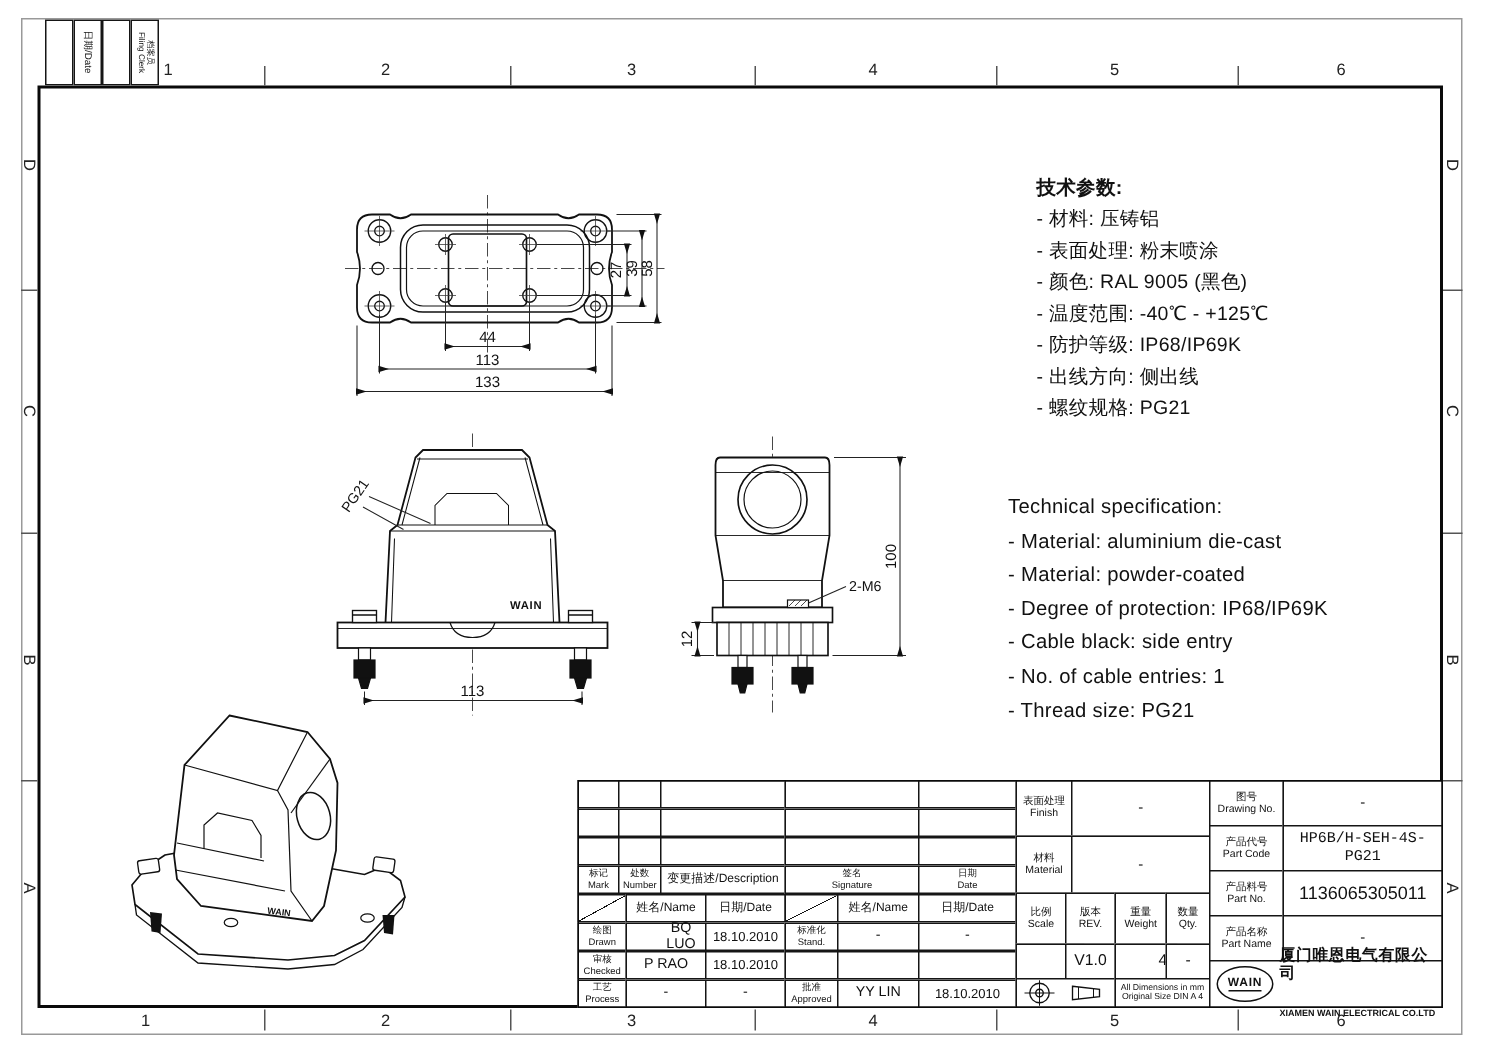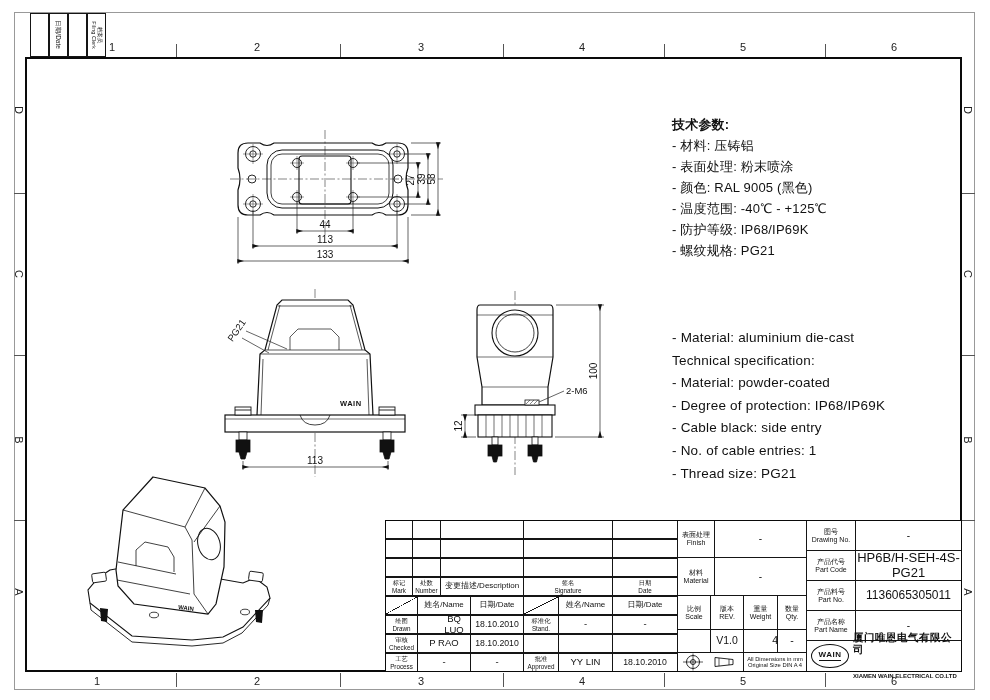--- a/index.html
+++ b/index.html
@@ -279,33 +279,34 @@
 
     <ellipse cx="82" cy="153" rx="4.5" ry="2.8" fill="none" stroke="#111" stroke-width="0.8"></ellipse>
     <ellipse cx="173" cy="150" rx="4.5" ry="2.8" fill="none" stroke="#111" stroke-width="0.8"></ellipse>
 
     <path d="M28,146 L36,147 L35,160 L29,159 Z" fill="#111"></path>
     <path d="M183,148 L191,148 L190,161 L184,160 Z" fill="#111"></path>
 
     <text x="106" y="147" font-size="6" font-weight="bold" transform="rotate(7 106 147)">WAIN</text>
   </svg>
 
-  <div class="abs" style="left:672px;top:116px;width:290px;">
+  <div class="abs" style="left:691px;top:116px;width:290px;">
     <div class="specline" style="font-weight:bold;">技术参数:</div>
     <div class="specline">- 材料: 压铸铝</div>
     <div class="specline">- 表面处理: 粉末喷涂</div>
     <div class="specline">- 颜色: RAL 9005 (黑色)</div>
     <div class="specline">- 温度范围: -40℃ - +125℃</div>
     <div class="specline">- 防护等级: IP68/IP69K</div>
+    <div class="specline">- 出线方向: 侧出线</div>
     <div class="specline">- 螺纹规格: PG21</div>
   </div>
 
   <div class="abs" style="left:672px;top:330px;width:300px;">
+    <div class="specline-en">Technical specification:</div>
     <div class="specline-en">- Material: aluminium die-cast</div>
-    <div class="specline-en">Technical specification:</div>
     <div class="specline-en">- Material: powder-coated</div>
     <div class="specline-en">- Degree of protection: IP68/IP69K</div>
     <div class="specline-en">- Cable black: side entry</div>
     <div class="specline-en">- No. of cable entries: 1</div>
     <div class="specline-en">- Thread size: PG21</div>
   </div>
 
   <div class="cell" style="left:385px;top:520px;width:28px;height:19px;"></div>
   <div class="cell" style="left:412px;top:520px;width:29px;height:19px;"></div>
   <div class="cell" style="left:440px;top:520px;width:84px;height:19px;"></div>
@@ -395,21 +396,21 @@
     </svg>
   </div>
   <div class="cell" style="left:743px;top:652px;width:64px;height:20px;font-size:5.8px;">All Dimensions in mm
 Original Size DIN A 4</div>
 
   <div class="cell" style="left:806px;top:520px;width:50px;height:31px;font-size:7px;">图号
 Drawing No.</div>
   <div class="cell" style="left:855px;top:520px;width:107px;height:31px;font-size:10px;">-</div>
   <div class="cell" style="left:806px;top:550px;width:50px;height:31px;font-size:7px;">产品代号
 Part Code</div>
-  <div class="cell" style="left:855px;top:550px;width:107px;height:31px;font-size:13px;">HP6B/H-SEH-4S-PG21</div>
+  <div class="cell" style="left:855px;top:550px;width:107px;height:31px;font-size:10px;font-family:Liberation Mono, monospace;">HP6B/H-SEH-4S-PG21</div>
   <div class="cell" style="left:806px;top:580px;width:50px;height:31px;font-size:7px;">产品料号
 Part No.</div>
   <div class="cell" style="left:855px;top:580px;width:107px;height:31px;font-size:12px;">1136065305011</div>
   <div class="cell" style="left:806px;top:610px;width:50px;height:31px;font-size:7px;">产品名称
 Part Name</div>
   <div class="cell" style="left:855px;top:610px;width:107px;height:31px;font-size:10px;">-</div>
 
   <div class="cell" style="left:806px;top:640px;width:156px;height:32px;justify-content:flex-start;padding-left:4px;">
     <span style="position:relative;display:inline-flex;align-items:center;justify-content:center;width:36px;height:22px;border:1.3px solid #111;border-radius:50%;margin-right:4px;flex:0 0 auto;">
       <span style="font-size:8px;font-weight:bold;letter-spacing:0.5px;border-bottom:1px solid #111;">WAIN</span>

